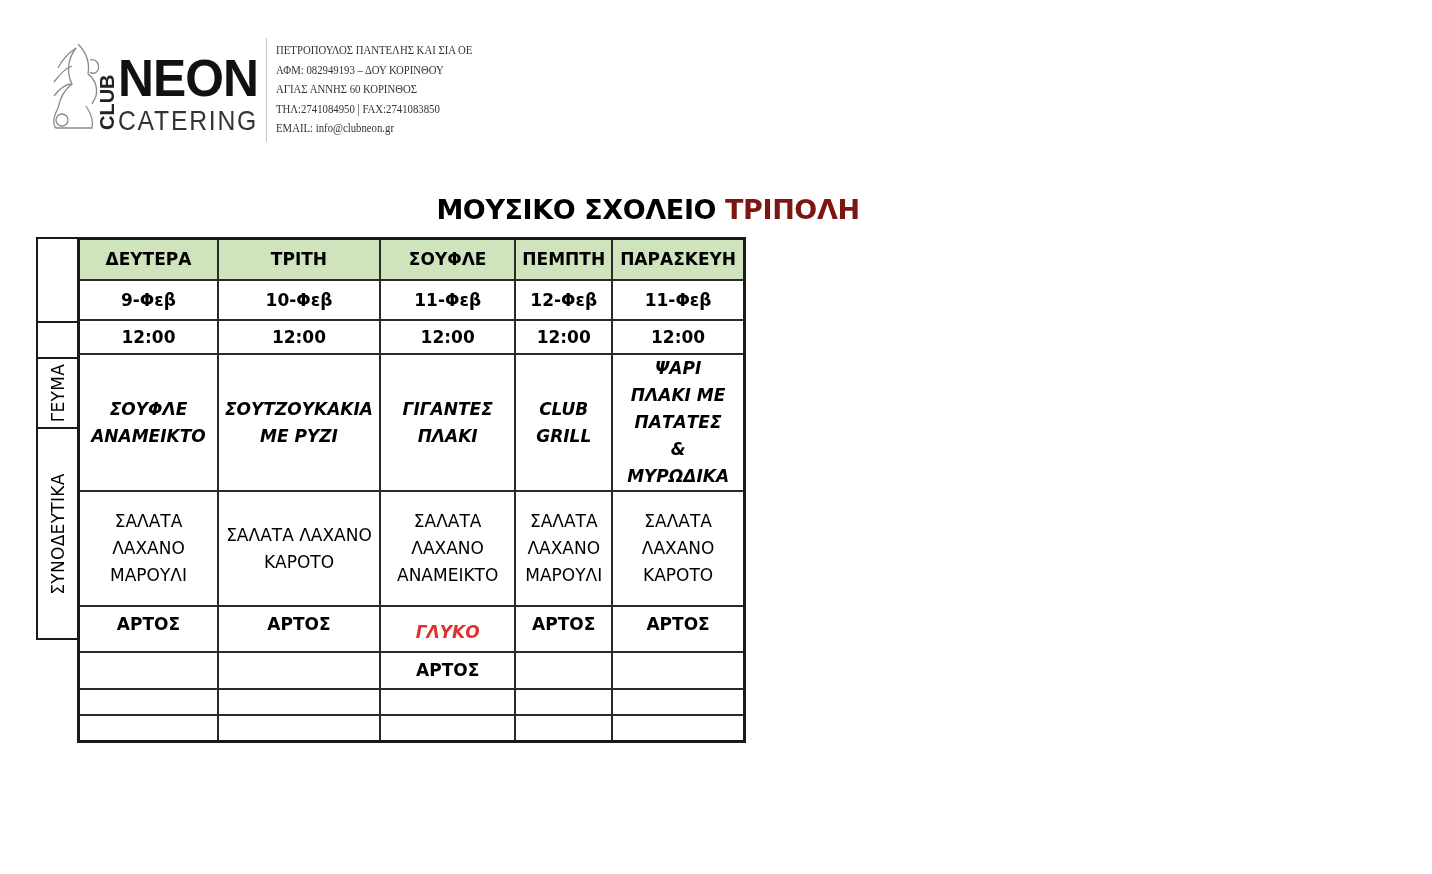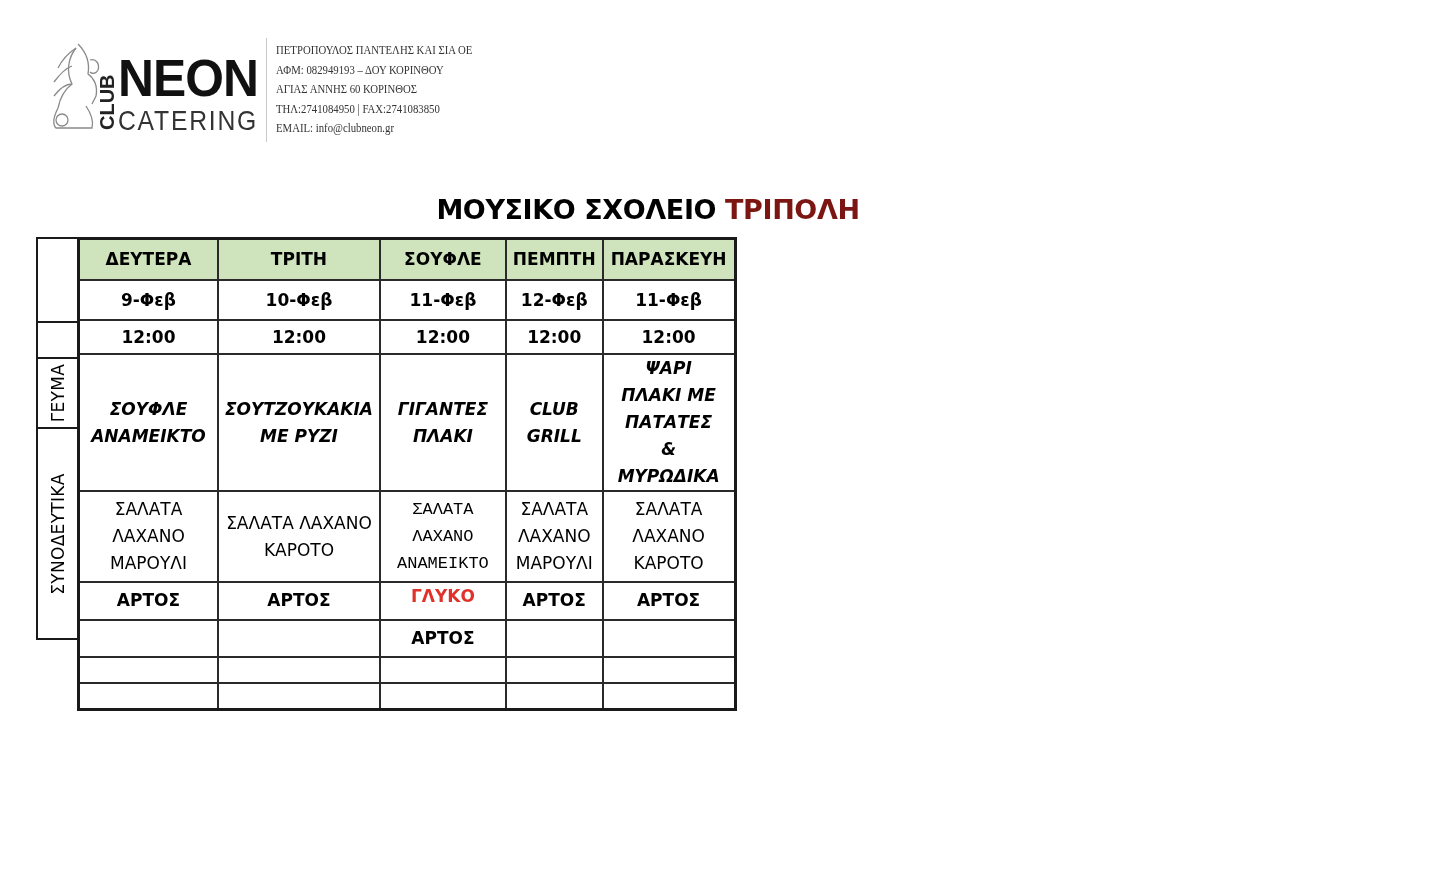--- a/index.html
+++ b/index.html
@@ -111,28 +111,28 @@
     <tr class="mains">
       <td>ΣΟΥΦΛΕ ΑΝΑΜΕΙΚΤΟ</td>
       <td>ΣΟΥΤΖΟΥΚΑΚΙΑ ΜΕ ΡΥΖΙ</td>
       <td>ΓΙΓΑΝΤΕΣ ΠΛΑΚΙ</td>
       <td>CLUB GRILL</td>
       <td style="padding:0 14px;">ΨΑΡΙ ΠΛΑΚΙ ΜΕ ΠΑΤΑΤΕΣ &amp; ΜΥΡΩΔΙΚΑ</td>
     </tr>
     <tr class="salads">
       <td style="padding:0 30px;">ΣΑΛΑΤΑ ΛΑΧΑΝΟ ΜΑΡΟΥΛΙ</td>
       <td>ΣΑΛΑΤΑ ΛΑΧΑΝΟ ΚΑΡΟΤΟ</td>
-      <td style="padding:4px 16px;font-family:Liberation Mono, monospace;">ΣΑΛΑΤΑ ΛΑΧΑΝΟ ΑΝΑΜΕΙΚΤΟ</td>
+      <td style="padding:16px 16px;">ΣΑΛΑΤΑ ΛΑΧΑΝΟ ΑΝΑΜΕΙΚΤΟ</td>
       <td>ΣΑΛΑΤΑ ΛΑΧΑΝΟ ΜΑΡΟΥΛΙ</td>
       <td>ΣΑΛΑΤΑ ΛΑΧΑΝΟ ΚΑΡΟΤΟ</td>
     </tr>
     <tr class="bread">
       <td>ΑΡΤΟΣ</td>
       <td>ΑΡΤΟΣ</td>
-      <td class="red" style="padding-top:0;">ΓΛΥΚΟ</td>
+      <td class="red" style="padding-top:12px;font-style:italic;">ΓΛΥΚΟ</td>
       <td>ΑΡΤΟΣ</td>
       <td>ΑΡΤΟΣ</td>
     </tr>
     <tr class="extra1">
       <td></td>
       <td></td>
       <td>ΑΡΤΟΣ</td>
       <td></td>
       <td></td>
     </tr>

